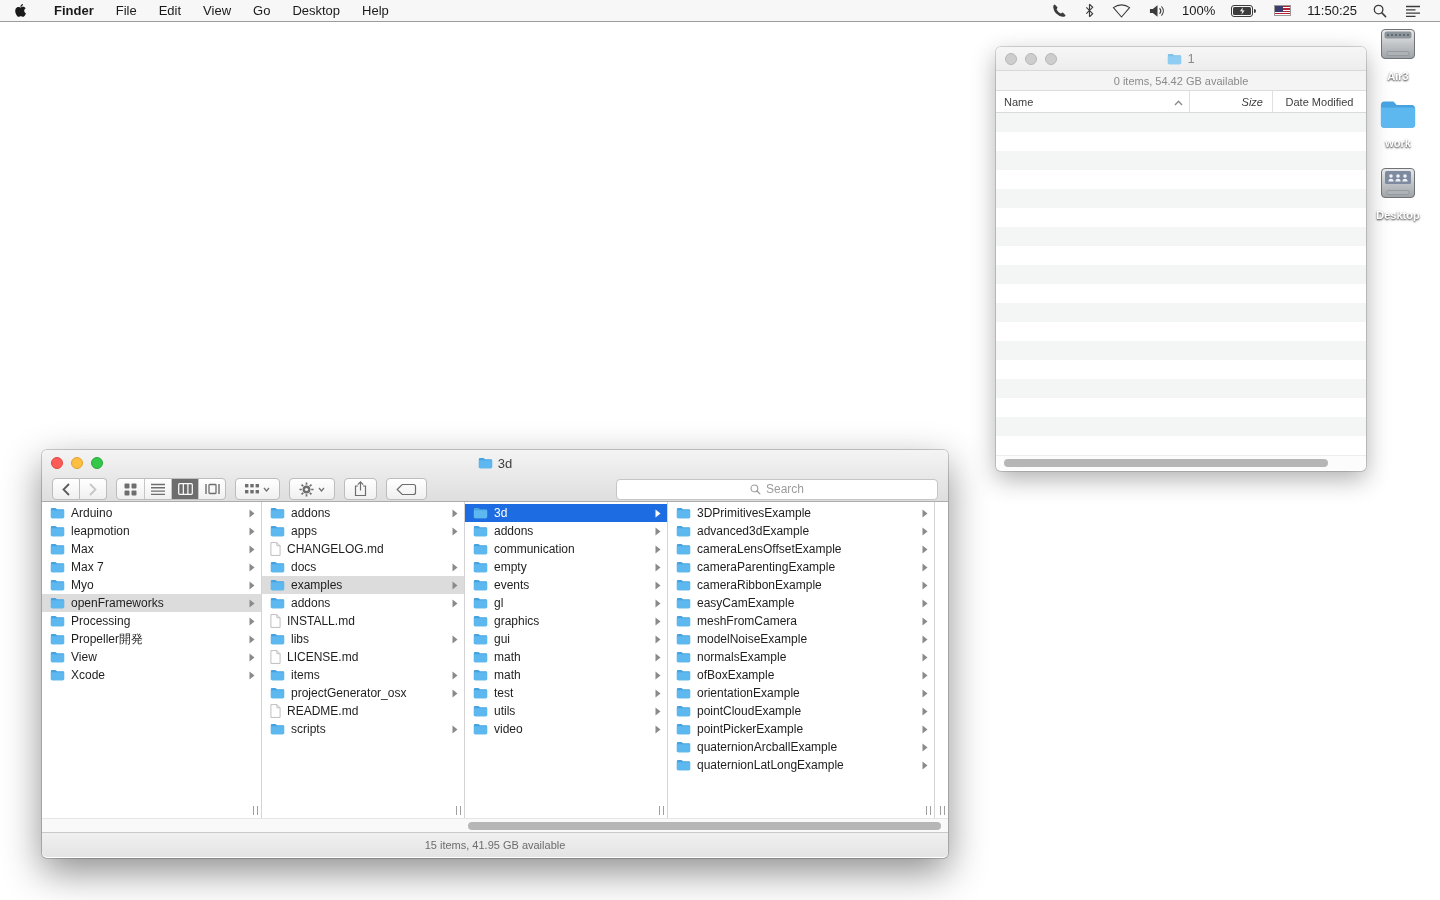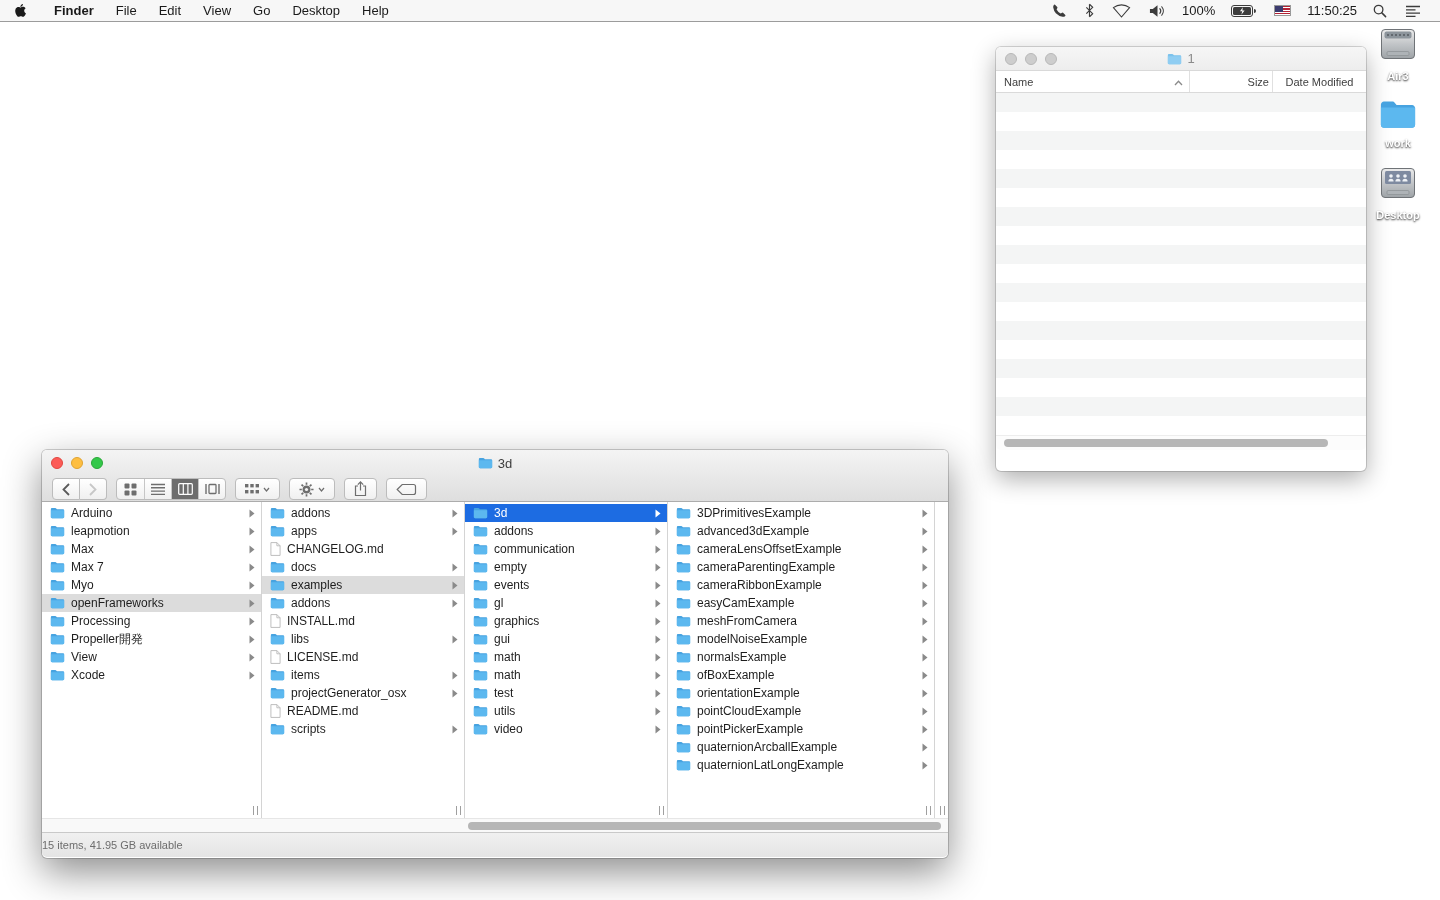--- a/index.html
+++ b/index.html
@@ -49,21 +49,21 @@
   .tl.inactive { background:#cdcdcd; border:1px solid #b8b8b8; }
   .win-title { position:absolute; left:0; right:0; text-align:center; font-size:13px;
     color:#8b8b8b; display:flex; align-items:center; justify-content:center; gap:5px; }
   #smallwin .pathbar { height:20px; background:#f4f4f4; border-bottom:1px solid #dcdcdc;
     display:flex; align-items:center; justify-content:center;
     font-size:11px; color:#8a8a8a; }
   #smallwin .cols-header { height:22px; display:flex; font-size:11px; color:#404040;
     border-bottom:1px solid #dadada; background:#fff; align-items:center; }
   .ch-name { width:194px; padding-left:8px; display:flex; align-items:center; border-right:1px solid #e0e0e0; height:100%; }
   .ch-name .caret { margin-left:auto; margin-right:6px; }
-  .ch-size { width:83px; text-align:center; padding-right:3px; border-right:1px solid #e0e0e0; height:100%; display:flex; align-items:center; justify-content:flex-end; }
+  .ch-size { width:83px; text-align:center; padding-right:9px; border-right:1px solid #e0e0e0; height:100%; display:flex; align-items:center; justify-content:flex-end;font-style:italic; }
   .ch-date { flex:1; text-align:right; height:100%; display:flex; align-items:center; justify-content:center; }
   #sw-list { height:342px; overflow:hidden; background:#fff; }
   .stripe { height:19px; }
   .stripe.gray { background:#f4f5f5; }
   #smallwin .hscroll { height:15px; background:#fcfcfc; border-top:1px solid #ededed;
     border-radius:0 0 5px 5px; position:relative; }
   .hthumb { position:absolute; top:3px; height:8px; background:#b6b6b6; border-radius:4px; }
 
   
   #mainwin { left:42px; top:450px; width:906px; height:408px; z-index:2; }
@@ -97,21 +97,21 @@
   .row .chev { color:#8a8a8a; display:flex; margin-right:3px; }
   .row.sel-gray { background:#dcdcdc; }
   .row.sel-blue { background:#1d6ce2; color:#fff; }
   .row.sel-blue .chev { color:#fff; }
   .rsz { position:absolute; bottom:3px; right:3px; width:5px; height:9px;
     border-left:1px solid #9f9f9f; border-right:1px solid #9f9f9f; }
 
   #mainwin .hscroll { height:14px; background:#f9f9f9; border-top:1px solid #e6e6e6; position:relative; }
   #mainwin .statusbar { height:25px; background:linear-gradient(#f0f0f0,#e4e4e4);
     border-top:1px solid #c9c9c9; border-radius:0 0 5px 5px;
-    display:flex; align-items:center; justify-content:flex-start; font-size:11px; color:#6d6d6d; }
+    display:flex; align-items:center; justify-content:center; font-size:11px; color:#6d6d6d; }
 
   .flag { width:17px; height:11px; position:relative; display:inline-block;
     background:repeating-linear-gradient(to bottom, #b22234 0 0.9px, #ffffff 0.9px 1.75px);
     border:0.5px solid #999; }
   .flag::after { content:""; position:absolute; left:0; top:0; width:7.5px; height:5.5px; background:#3c3b6e; }
 </style>
 </head>
 <body>
 
 <div id="desktop">
@@ -518,20 +518,23 @@
         <span class="tl inactive"></span>
       </div>
       <span class="win-title">
         <svg width="15" height="12" viewBox="0 0 16 13">
             <path d="M0.8 2.3 C0.8 1.6 1.4 1 2.1 1 h3.5 c0.4 0 0.8 0.2 1 0.5 l0.8 1 h6.5 c0.7 0 1.3 0.6 1.3 1.3 v7 c0 0.7 -0.6 1.3 -1.3 1.3 H2.1 C1.4 12.1 0.8 11.5 0.8 10.8 Z" fill="#7bc2ec"></path>
             <path d="M0.8 3.6 h14.4 v7.2 c0 0.7 -0.6 1.3 -1.3 1.3 H2.1 C1.4 12.1 0.8 11.5 0.8 10.8 Z" fill="#8fcdf2"></path>
           </svg>
         <span>1</span>
       </span>
     </div>
+    <div class="pathbar">
+      <span>0 items, 54.42 GB available</span>
+    </div>
     <div class="cols-header">
       <span class="ch-name">
         <span>Name</span>
         <span class="caret">
           <svg width="9" height="6" viewBox="0 0 9 6">
               <path d="M1 5 L4.5 1.2 L8 5" fill="none" stroke="#8a8a8a" stroke-width="1.3"></path>
             </svg>
         </span>
       </span>
       <span class="ch-size">Size</span>
@@ -653,20 +656,27 @@
           <svg width="13" height="16" viewBox="0 0 13 16">
               <path d="M4 5 H1.5 V14.5 H11.5 V5 H9" fill="none" stroke="#6e6e6e" stroke-width="1.2"></path>
               <path d="M6.5 1.2 V9.5 M3.8 3.6 L6.5 0.9 L9.2 3.6" fill="none" stroke="#6e6e6e" stroke-width="1.2"></path>
             </svg>
         </span>
         <span class="tbtn">
           <svg width="21" height="13" viewBox="0 0 21 13">
               <path d="M1.2 6.5 L6.2 1.5 H17.5 A2 2 0 0 1 19.5 3.5 V9.5 A2 2 0 0 1 17.5 11.5 H6.2 Z" fill="none" stroke="#6e6e6e" stroke-width="1.2"></path>
             </svg>
         </span>
+        <span class="searchbox">
+          <svg width="11" height="11" viewBox="0 0 15 15">
+              <circle cx="6" cy="6" r="4.6" fill="none" stroke="#9b9b9b" stroke-width="1.5"></circle>
+              <path d="M9.5 9.5 L13.5 13.5" stroke="#9b9b9b" stroke-width="1.6" stroke-linecap="round"></path>
+            </svg>
+          <span>Search</span>
+        </span>
       </div>
     </div>
 
     <div id="browser">
         <div class="col" style="width: 220px;">
           <div class="row">
             <svg width="15" height="12" viewBox="0 0 16 13">
               <path d="M0.8 2.3 C0.8 1.6 1.4 1 2.1 1 h3.5 c0.4 0 0.8 0.2 1 0.5 l0.8 1 h6.5 c0.7 0 1.3 0.6 1.3 1.3 v7 c0 0.7 -0.6 1.3 -1.3 1.3 H2.1 C1.4 12.1 0.8 11.5 0.8 10.8 Z" fill="#47a3e0"></path>
               <path d="M0.8 3.6 h14.4 v7.2 c0 0.7 -0.6 1.3 -1.3 1.3 H2.1 C1.4 12.1 0.8 11.5 0.8 10.8 Z" fill="#5cb8ef"></path>
             </svg>

